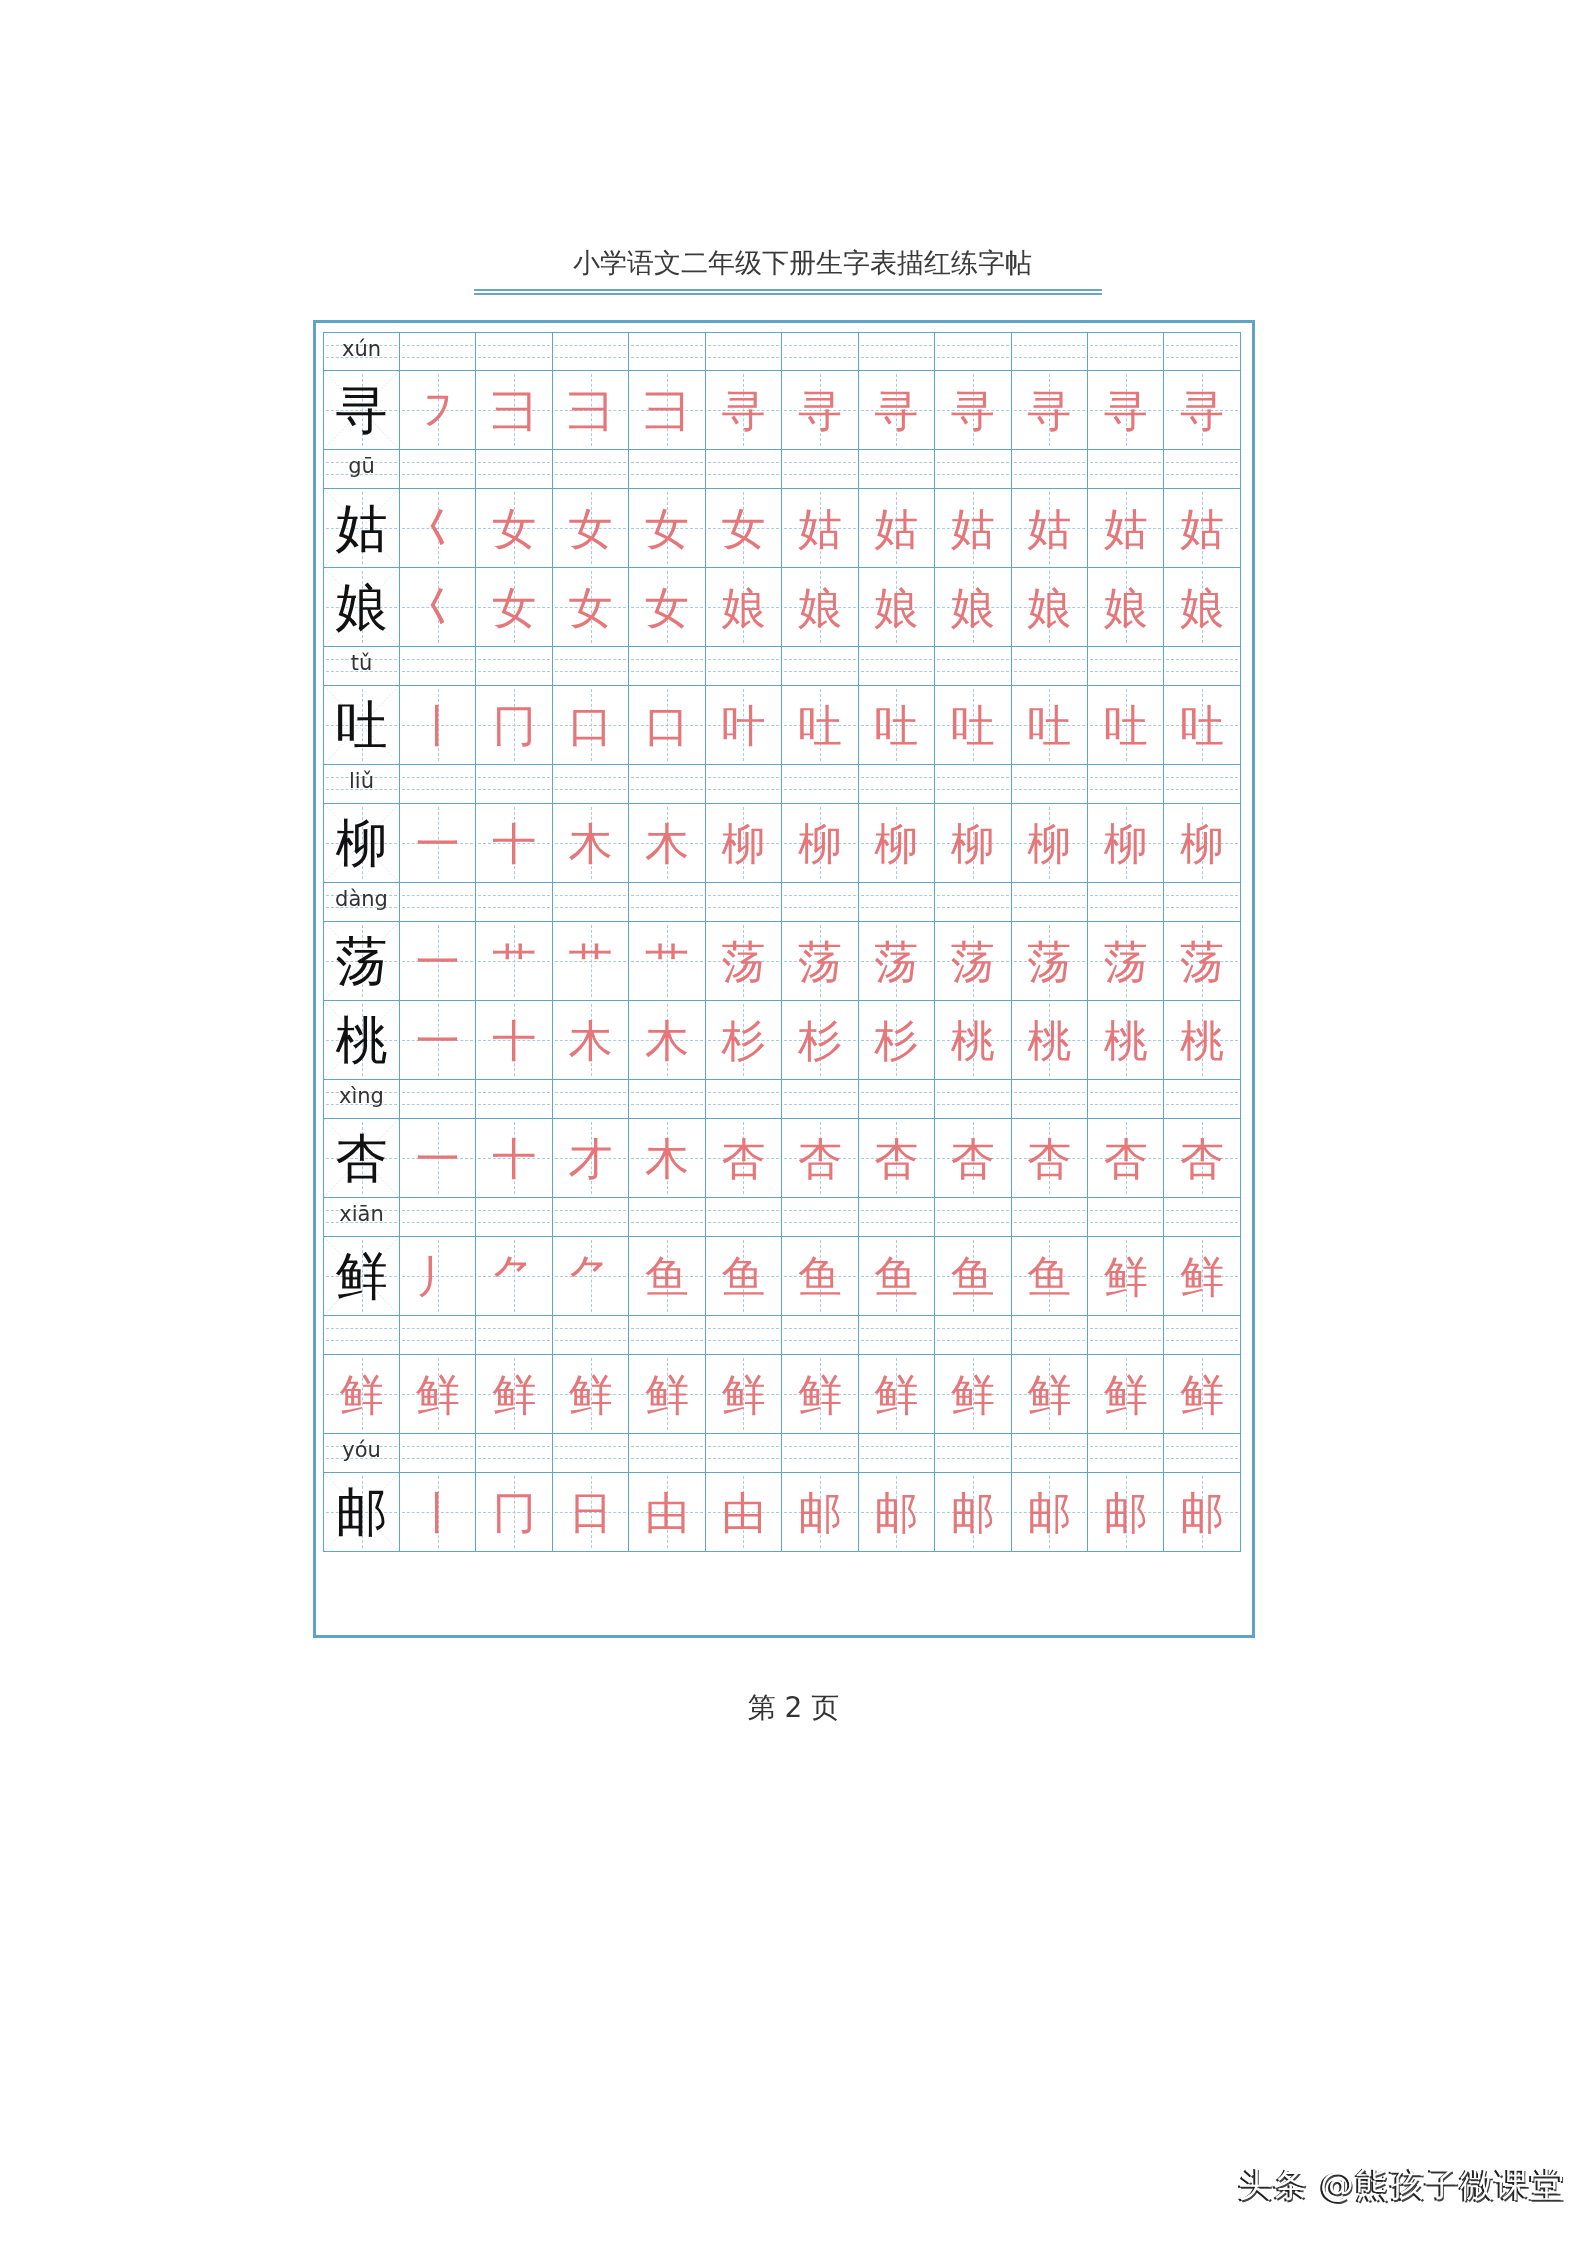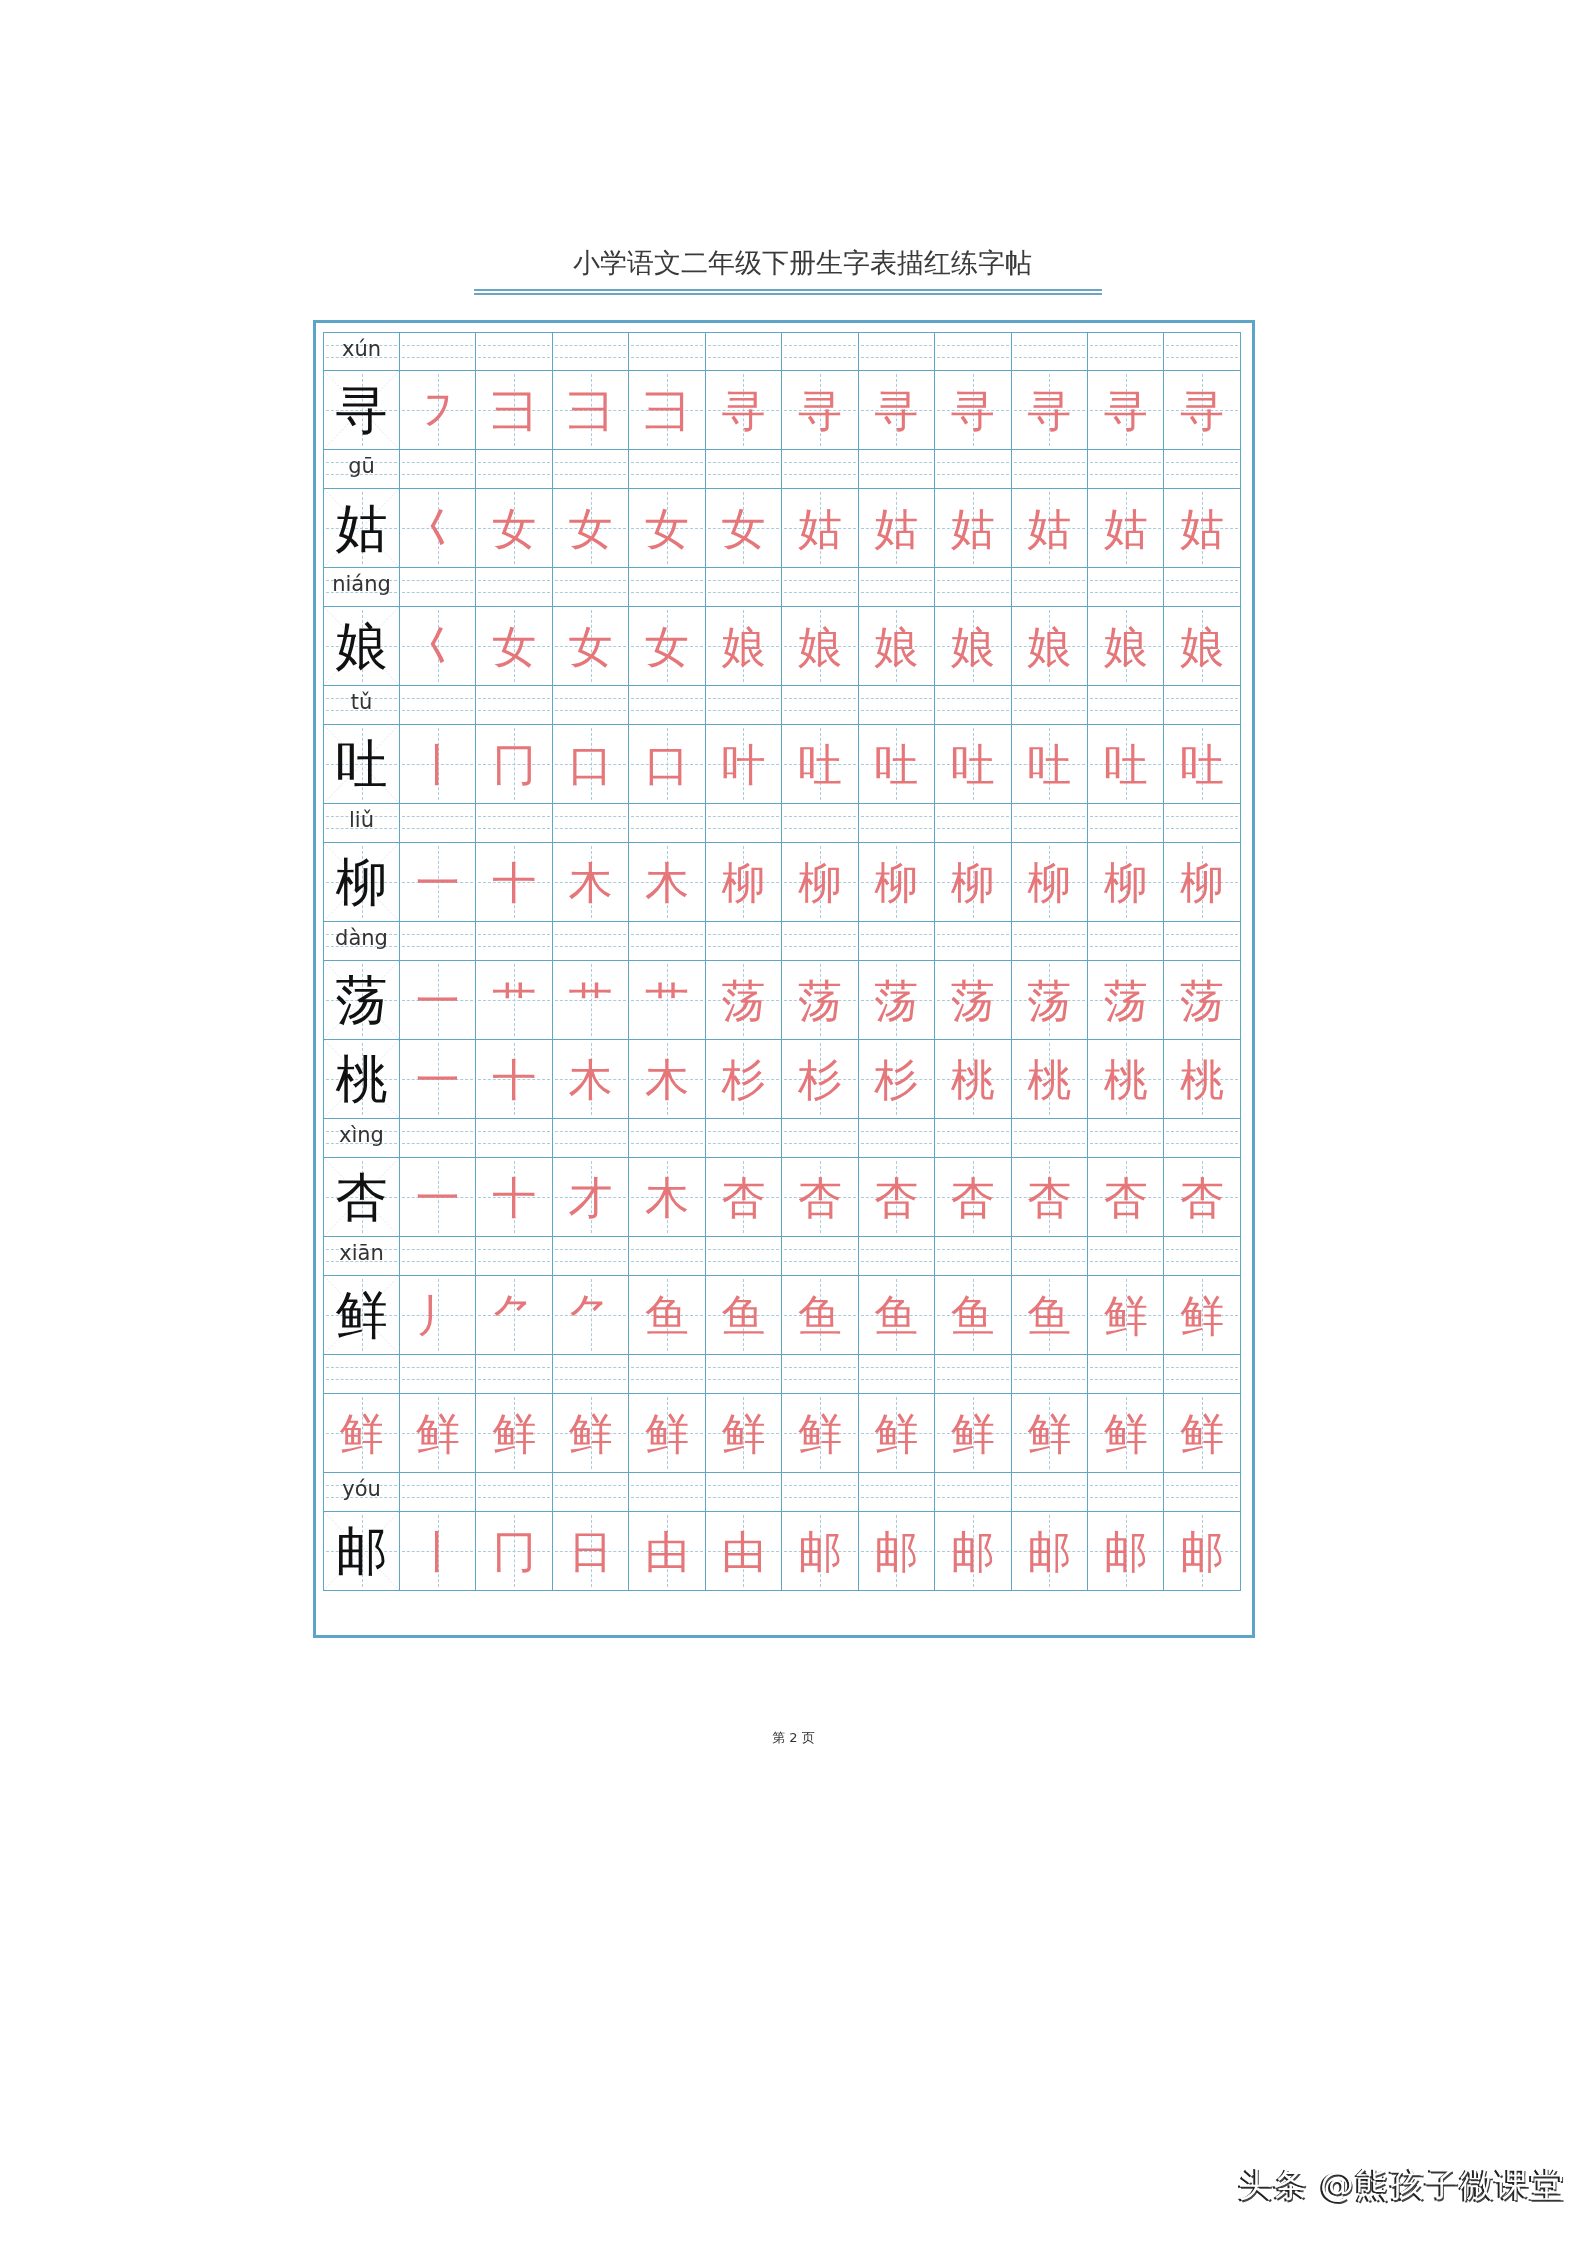--- a/index.html
+++ b/index.html
@@ -27,21 +27,21 @@
   .ch .cell .hmid { position:absolute; left:2px; right:2px; top:50%; border-top:1px dashed #a9cbdc; }
   .ch .cell .vmid { position:absolute; top:3px; bottom:3px; left:50%; border-left:1px dashed #a9cbdc; }
   .ch .cell .diag { position:absolute; inset:0; }
   .pinyin { position:absolute; left:0; right:0; top:4px; text-align:center;
             font-size:21px; color:#333; z-index:2; background:transparent; }
   .model { position:absolute; left:0; right:0; top:8px; text-align:center;
            font-family:"DejaVu Serif", serif; font-size:52px; line-height:62px; color:#111; z-index:2; }
   .trace { position:absolute; left:0; right:0; top:12px; text-align:center;
            font-family:"DejaVu Serif", serif; font-size:44px; line-height:56px; color:#e5767a; z-index:2; }
   .page-no { position:absolute; left:0; width:1587px; top:1689px; text-align:center;
-             font-size:13px; color:#333;margin-top:40px; }
+             font-size:28px; color:#333; }
   .watermark { position:absolute; right:22px; top:2162px; font-size:34px; color:#ffffff;
                text-shadow: -2px 1px 0 #222, 1px 2px 0 #444; letter-spacing:1px; }
 </style>
 </head>
 <body>
 
 <div class="title">小学语文二年级下册生字表描红练字帖</div>
 <div class="title-rule"></div>
 
 <div class="frame"></div>
@@ -203,36 +203,20 @@
         <div class="hmid"></div>
         <div class="vmid"></div>
         <span class="trace">姑</span>
       </div>
       <div class="cell std">
         <div class="hmid"></div>
         <div class="vmid"></div>
         <span class="trace">姑</span>
       </div>
     </div>
-    <div class="row py">
-      <div class="cell first">
-        <span class="pinyin">niáng</span>
-      </div>
-      <div class="cell std"></div>
-      <div class="cell std"></div>
-      <div class="cell std"></div>
-      <div class="cell std"></div>
-      <div class="cell std"></div>
-      <div class="cell std"></div>
-      <div class="cell std"></div>
-      <div class="cell std"></div>
-      <div class="cell std"></div>
-      <div class="cell std"></div>
-      <div class="cell std"></div>
-    </div>
     <div class="row ch">
       <div class="cell first">
         <div class="diag"><svg width="100%" height="100%" viewBox="0 0 100 100" preserveAspectRatio="none">
             <line x1="0" y1="0" x2="100" y2="100" stroke="#c7dce6" stroke-width="0.8" stroke-dasharray="3,2"></line>
             <line x1="100" y1="0" x2="0" y2="100" stroke="#c7dce6" stroke-width="0.8" stroke-dasharray="3,2"></line>
           </svg></div>
         <div class="hmid"></div>
         <div class="vmid"></div>
         <span class="model">娘</span>
       </div>

